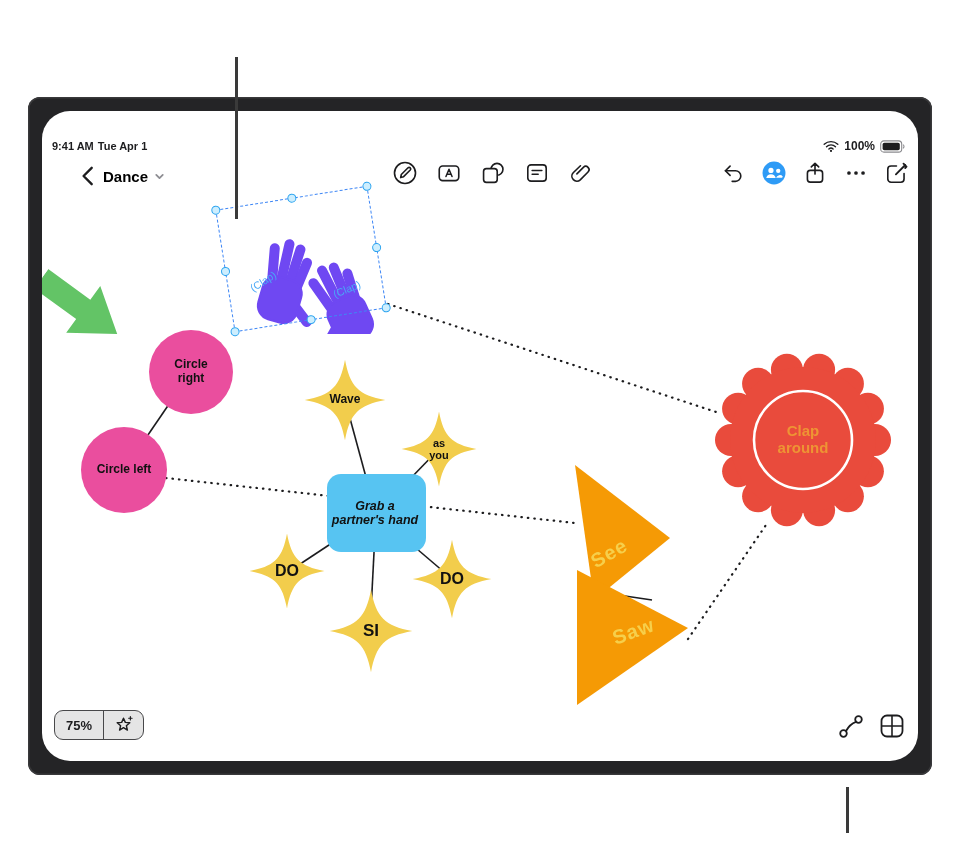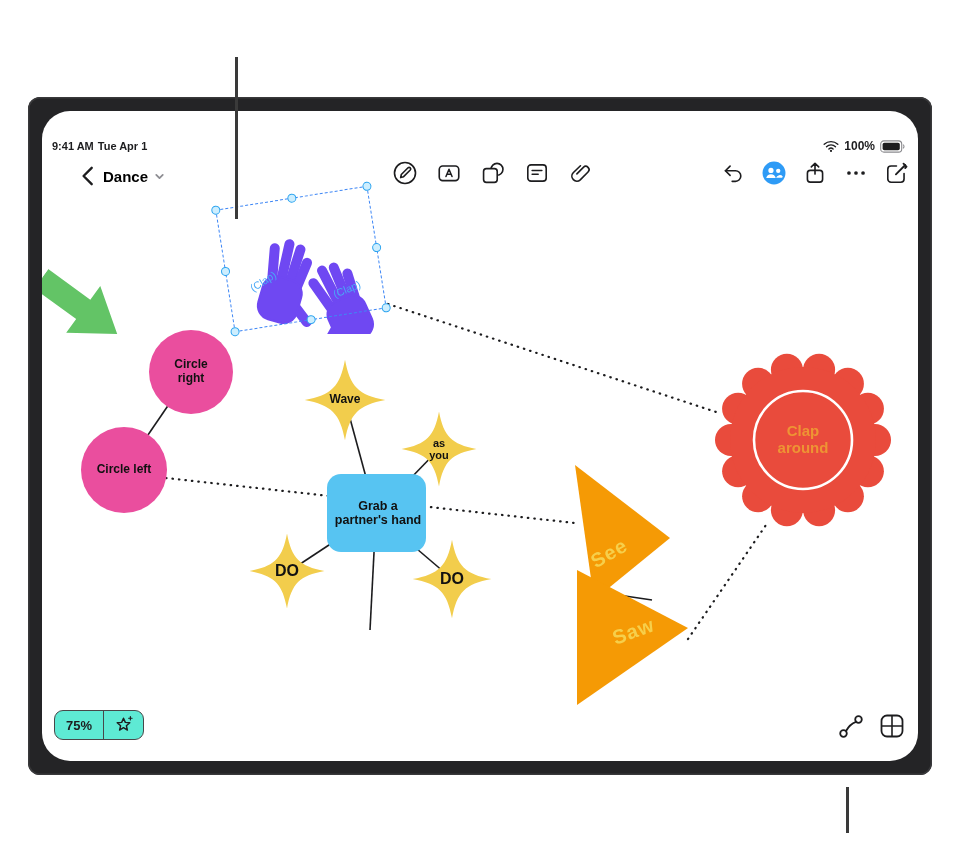--- a/index.html
+++ b/index.html
@@ -47,42 +47,42 @@
 
   .green-arrow { left:-10px; top:163px; width:96px; height:66px; transform:rotate(36deg); }
 
   .pink-circle { border-radius:50%; background:#ea4e9e; display:flex; align-items:center; justify-content:center;
                  text-align:center; font-size:12px; font-weight:600; color:#111; line-height:1.15; }
   .circle-right { left:107px; top:219px; width:84px; height:84px; }
   .circle-left  { left:39px;  top:316px; width:86px; height:86px; }
 
   .star path { fill:#f2cd4c; }
   .blue-rect { left:285px; top:363px; width:99px; height:78px; background:#57c4f2; border-radius:14px;
-               display:flex; align-items:center; justify-content:flex-end; text-align:center;
-               font-size:12.5px; font-weight:600; color:#111; line-height:1.15; padding:4px; }
+               display:flex; align-items:center; justify-content:flex-start; text-align:center;
+               font-size:12.5px; font-weight:600; color:#111; line-height:1.15; padding:4px;font-style:italic; }
 
   .tri path, .tri polygon { fill:#f59a05; }
   .tri-label { position:absolute; color:#f6cf4b; font-weight:700; font-size:20px; letter-spacing:1px; z-index:2; }
 
   .wheel { left:673px; top:241px; width:176px; height:176px; }
   .wheel .shape-label { color:#ee9434; font-size:15px; padding:0 46px; }
 
   .hands { left:185px; top:93px; width:168px; height:130px; z-index:3; }
   .hands text { fill:#49a8f7; font-size:10.5px; font-family:"Liberation Sans",sans-serif; }
 
   .selection { position:absolute; left:182px; top:86px; width:154px; height:124px; transform:rotate(-9deg);
                border:1.6px dashed #3f87f5; z-index:4; }
   .handle { position:absolute; width:9px; height:9px; border-radius:50%; background:#cdeefe; border:1.6px solid #2aa3ef; }
   .h-tl{left:-5px;top:-5px;} .h-tm{left:calc(50% - 4.5px);top:-5px;} .h-tr{right:-5px;top:-5px;}
   .h-ml{left:-5px;top:calc(50% - 4.5px);} .h-mr{right:-5px;top:calc(50% - 4.5px);}
   .h-bl{left:-5px;bottom:-5px;} .h-bm{left:calc(50% - 4.5px);bottom:-5px;} .h-br{right:-5px;bottom:-5px;}
 
   
   .zoom-pill { position:absolute; left:12px; bottom:21px; height:30px; display:flex; align-items:stretch;
-               border:1.5px solid #48484a; border-radius:9px; background:#5eead4; z-index:5; }
+               border:1.5px solid #48484a; border-radius:9px; background:#e5e5e5; z-index:5; }
   .zoom-pill .zoom-cell { display:flex; align-items:center; padding:0 11px; font-size:13px; font-weight:600;
                color:#1d1d1f; border:none; background:none; cursor:pointer; }
   .zoom-pill .star-cell { display:flex; align-items:center; justify-content:center; width:40px;
                border:none; border-left:1.5px solid #48484a; background:none; cursor:pointer; }
   .br-tools { position:absolute; right:12px; bottom:21px; display:flex; gap:13px; z-index:5; }
   .br-btn { background:none; border:none; cursor:pointer; padding:0; width:28px; height:28px; }
 </style>
 </head>
 <body>
 
@@ -237,20 +237,26 @@
         <svg viewBox="0 0 100 100">
             <path d="M50 2 C56 34 66 44 98 50 C66 56 56 66 50 98 C44 66 34 56 2 50 C34 44 44 34 50 2 Z"></path>
           </svg>
         <div class="shape-label" style="font-size:16px;font-weight:700">DO</div>
       </div>
       <div class="shape star" style="left:369px;top:427px;width:82px;height:82px">
         <svg viewBox="0 0 100 100">
             <path d="M50 2 C56 34 66 44 98 50 C66 56 56 66 50 98 C44 66 34 56 2 50 C34 44 44 34 50 2 Z"></path>
           </svg>
         <div class="shape-label" style="font-size:16px;font-weight:700">DO</div>
+      </div>
+      <div class="shape star" style="left:286px;top:477px;width:86px;height:86px">
+        <svg viewBox="0 0 100 100">
+            <path d="M50 2 C56 34 66 44 98 50 C66 56 56 66 50 98 C44 66 34 56 2 50 C34 44 44 34 50 2 Z"></path>
+          </svg>
+        <div class="shape-label" style="font-size:17px;font-weight:700">SI</div>
       </div>
 
       <div class="shape blue-rect">
         <span style="width:88px">Grab a partner's hand</span>
       </div>
 
       <div class="shape tri" style="left:528px;top:349px;width:108px;height:146px">
         <svg viewBox="0 0 108 146">
             <polygon points="5,5 100,78 24,140"></polygon>
           </svg>

